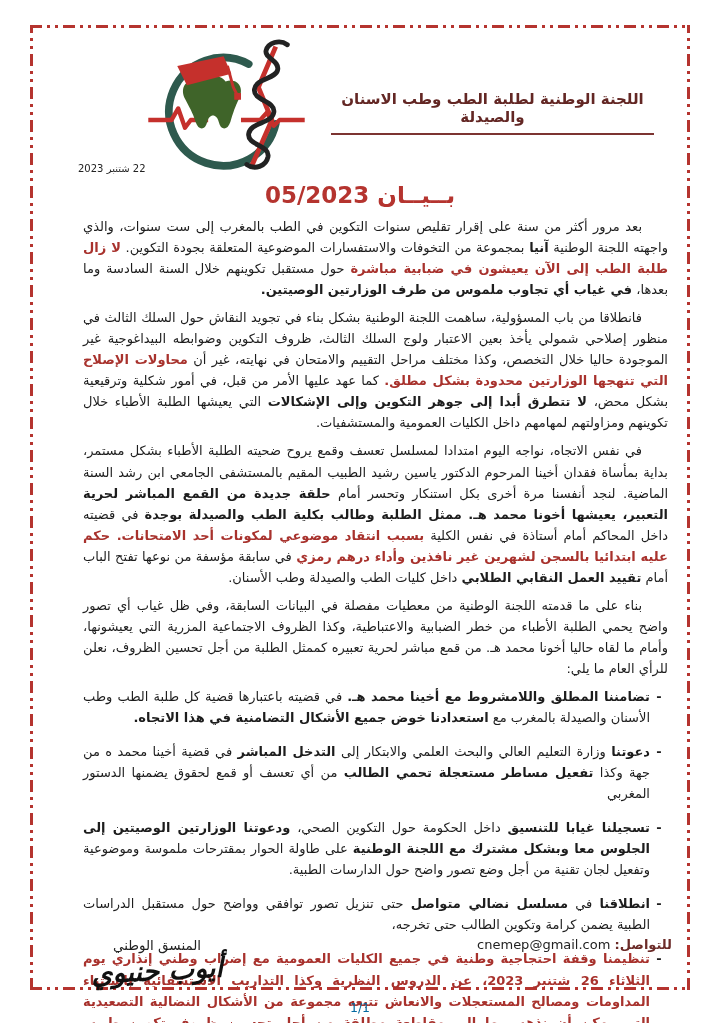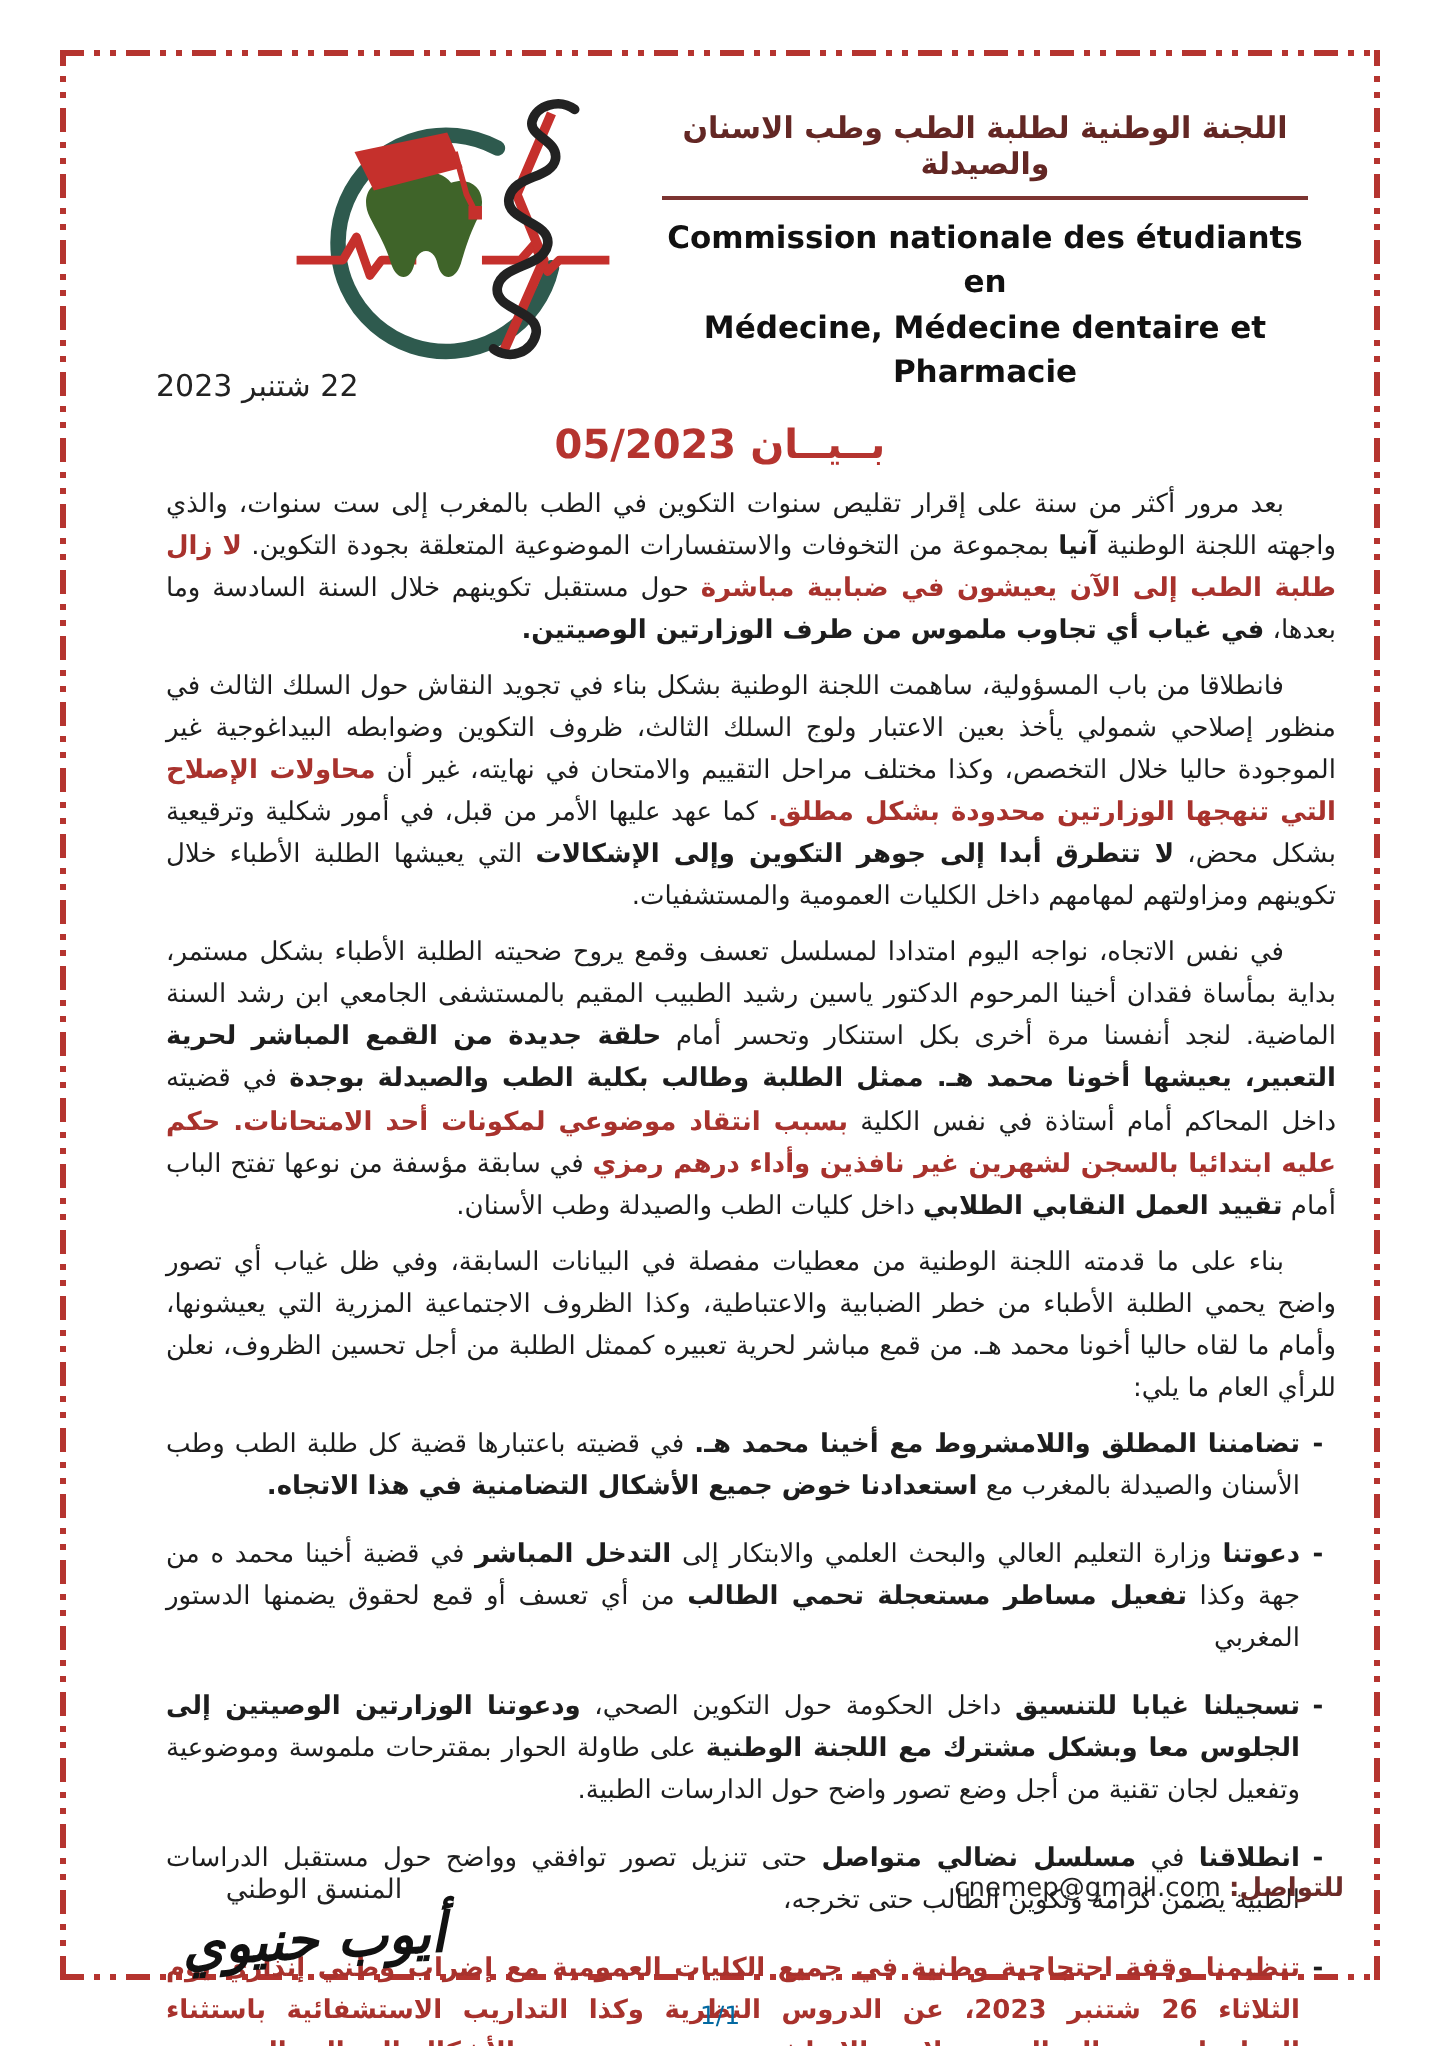--- a/index.html
+++ b/index.html
@@ -29,27 +29,27 @@
   .logo { width:185px; height:140px; flex:0 0 auto; }
   .org { flex:1 1 auto; text-align:center; padding:18px 14px 0 6px; }
   .org-ar {
     direction:rtl; color:#632724; font-weight:bold; font-size:15px;
     font-family:"DejaVu Sans", sans-serif;
   }
   .org-rule { height:2px; background:#7c3431; margin:7px 6px 8px 6px; }
   .org-fr { color:#111; font-weight:bold; font-size:15.5px; line-height:1.45; }
 
   .date-line {
-    direction:rtl; text-align:left; font-size:15px; color:#222;
+    direction:rtl; text-align:left; font-size:10px; color:#222;
     padding-left:32px; margin-top:-14px;
   }
 
   .doc-title {
     direction:rtl; text-align:center; color:#b5342f; font-weight:bold;
-    font-size:20px; margin:8px 0 6px 0; letter-spacing:0.5px;
+    font-size:23px; margin:8px 0 6px 0; letter-spacing:0.5px;
   }
 
   main.bd { direction:rtl; text-align:justify; font-size:13px; line-height:1.62; padding:2px 6px 0 6px; }
   main.bd p { margin-bottom:7px;margin-left:31px; }
   p.indent { text-indent:26px; }
   .b { font-weight:bold; }
   .r { font-weight:bold; color:#a8322d; }
 
   .bullets { margin:2px 0 4px 0; }
   .bullet { display:flex; direction:rtl; margin-bottom:6px; }
@@ -93,25 +93,20 @@
           <g>
             <polygon points="44,30 92,20 100,38 54,50" fill="#c5302c"></polygon>
             <path d="M96 30 L102 52 L106 60" stroke="#c5302c" stroke-width="3" fill="none"></path>
             <rect x="103" y="58" width="7" height="7" fill="#c5302c"></rect>
           </g>
         </svg>
       </div>
       <div class="org">
         <div class="org-ar">اللجنة الوطنية لطلبة الطب وطب الاسنان والصيدلة</div>
         <div class="org-rule"></div>
-        <div class="org-fr">
-          <div>Commission nationale des étudiants en</div>
-          <div>Médecine, Médecine dentaire et</div>
-          <div>Pharmacie</div>
-        </div>
       </div>
     </header>
 
     <div class="date-line">22 شتنبر 2023</div>
 
     <h1 class="doc-title"><span>بــيــان</span> <span>05/2023</span></h1>
 
     <main class="bd">
       <p class="indent"><span>بعد مرور أكثر من سنة على إقرار تقليص سنوات التكوين في الطب بالمغرب إلى ست سنوات، والذي واجهته اللجنة الوطنية </span><span class="b">آنيا</span><span> بمجموعة من التخوفات والاستفسارات الموضوعية المتعلقة بجودة التكوين. </span><span class="r">لا زال طلبة الطب إلى الآن يعيشون في ضبابية مباشرة</span><span> حول مستقبل تكوينهم خلال السنة السادسة وما بعدها، </span><span class="b">في غياب أي تجاوب ملموس من طرف الوزارتين الوصيتين.</span></p>
       <p class="indent"><span>فانطلاقا من باب المسؤولية، ساهمت اللجنة الوطنية بشكل بناء في تجويد النقاش حول السلك الثالث في منظور إصلاحي شمولي يأخذ بعين الاعتبار ولوج السلك الثالث، ظروف التكوين وضوابطه البيداغوجية غير الموجودة حاليا خلال التخصص، وكذا مختلف مراحل التقييم والامتحان في نهايته، غير أن </span><span class="r">محاولات الإصلاح التي تنهجها الوزارتين محدودة بشكل مطلق.</span><span> كما عهد عليها الأمر من قبل، في أمور شكلية وترقيعية بشكل محض، </span><span class="b">لا تتطرق أبدا إلى جوهر التكوين وإلى الإشكالات</span><span> التي يعيشها الطلبة الأطباء خلال تكوينهم ومزاولتهم لمهامهم داخل الكليات العمومية والمستشفيات.</span></p>

